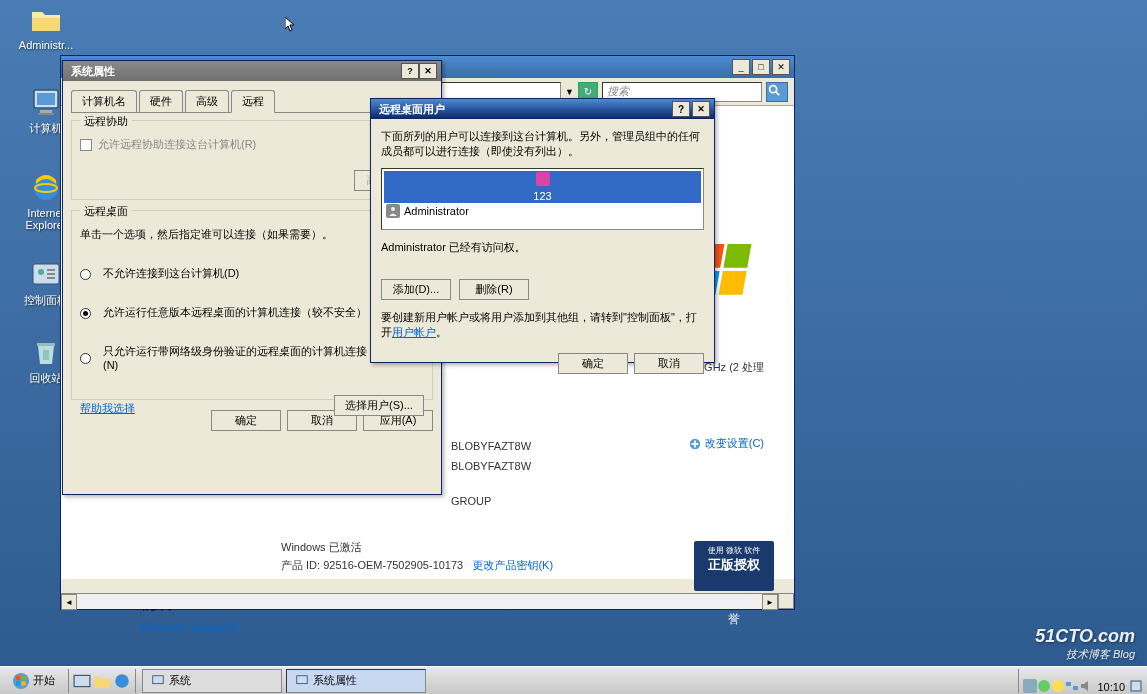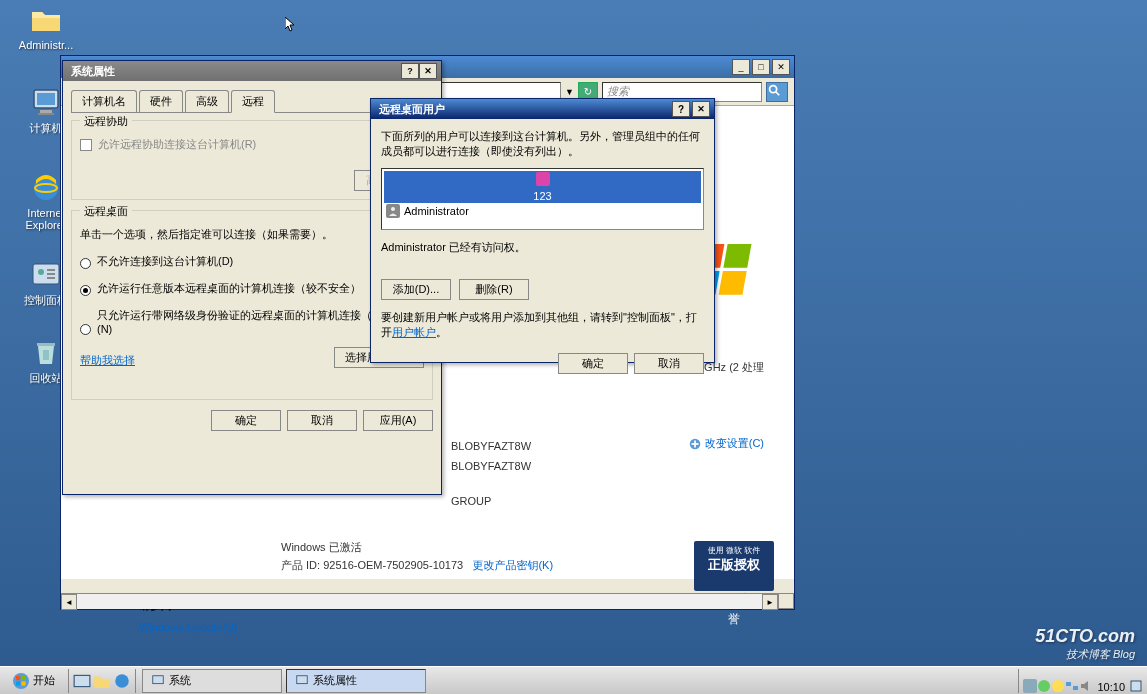--- a/index.html
+++ b/index.html
@@ -36,21 +36,21 @@
 .sp-title .title-txt{ flex:1;}
 .sp-body { padding:8px;}
 .tabs { display:flex; border-bottom:1px solid #888; margin-bottom:8px; position:relative; top:1px;}
 .tab { padding:3px 10px; border:1px solid #888; border-bottom:none; background:#ece9d8; margin-right:2px; cursor:pointer; font-size:11px; border-radius:3px 3px 0 0; position:relative;}
 .tab.active { background:#ece9d8; z-index:2; border-bottom:1px solid #ece9d8; margin-bottom:-1px;}
 .group { border:1px solid #d0cec0; padding:10px 8px 8px; margin-bottom:10px; position:relative;}
 .group-title { position:absolute; top:-7px; left:8px; background:#ece9d8; padding:0 4px; font-size:11px;}
 .chk-row { display:flex; align-items:center; gap:6px; margin:6px 0; color:#888;}
 .chk-row.disabled { color:#888;}
 .chk { width:12px; height:12px; border:1px solid #888; background:#fff;}
-.radio-row { display:flex; align-items:flex-end; gap:6px; margin:12px 0;}
+.radio-row { display:flex; align-items:center; gap:12px; margin:24px 0;}
 .radio { width:11px; height:11px; border:1px solid #333; border-radius:50%; background:#fff; margin-top:1px; flex-shrink:0; display:flex; align-items:center; justify-content:center;}
 .radio.checked::after { content:""; width:5px; height:5px; background:#000; border-radius:50%;}
 .btn { padding:2px 8px; min-width:70px; height:21px; background:#ece9d8; border:1px solid #888; cursor:pointer; font-size:11px;}
 .btn-row { display:flex; justify-content:flex-end; gap:6px; margin-top:8px;}
 .link { color:#0066cc; text-decoration:underline; cursor:pointer;}
 .group .btn-row-right { text-align:right; margin-top:18px;}
 .desc { margin:6px 0 10px;}
 
 
 .remote-users { position: absolute; left: 370px; top: 98px; width: 345px; height: 265px; background: #ece9d8; border: 1px solid #0a246a; box-shadow: 2px 2px 4px rgba(0,0,0,.3); z-index:10;}

